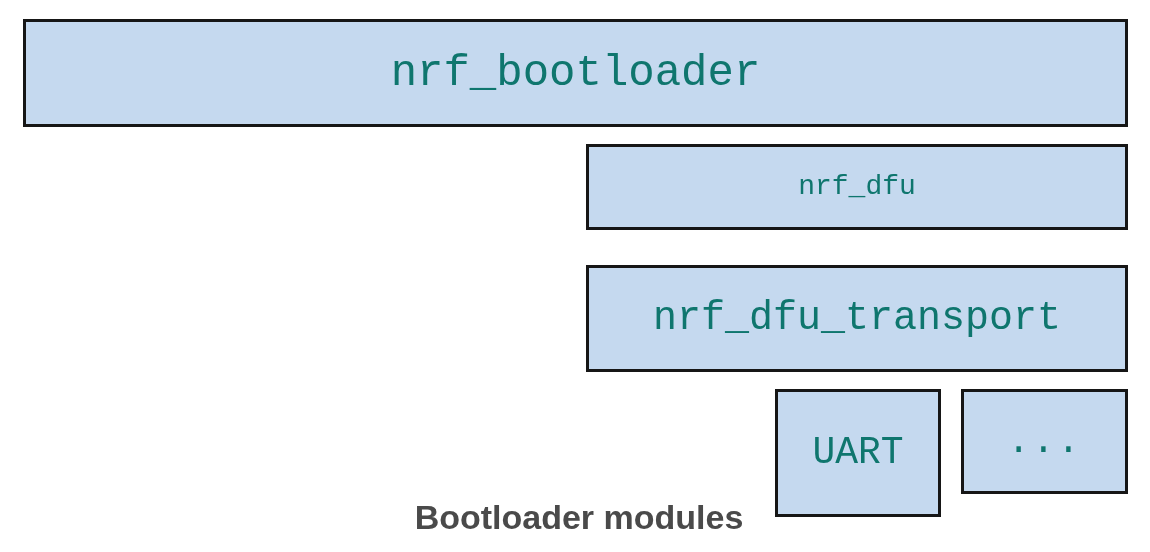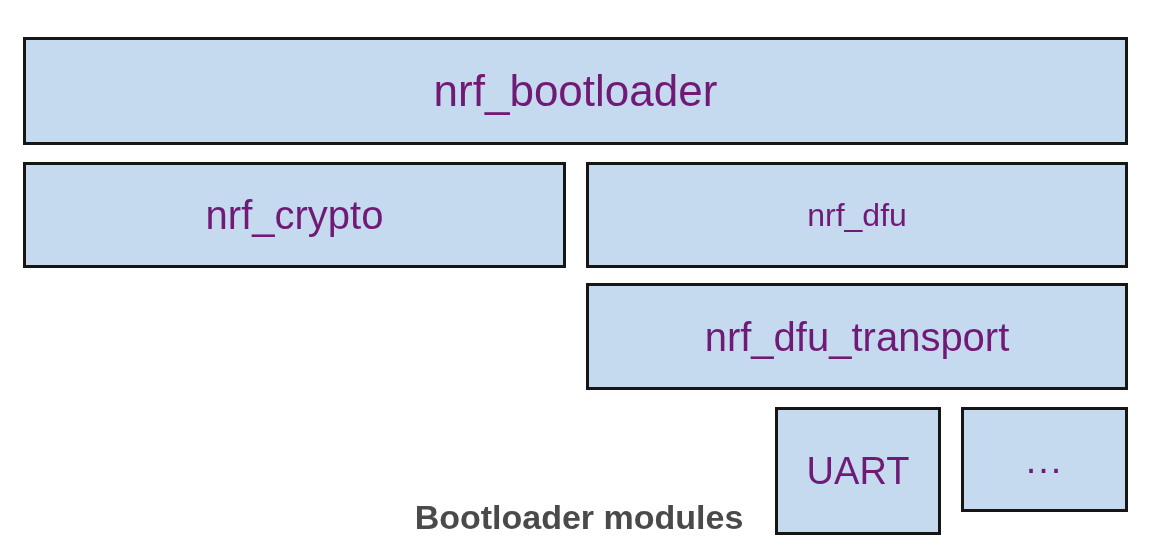--- a/index.html
+++ b/index.html
@@ -18,26 +18,25 @@
     overflow: hidden;
   }
   .module-box {
     position: absolute;
     box-sizing: border-box;
     background: #c5d9ef;
     border: 3px solid #161616;
     display: flex;
     align-items: center;
     justify-content: center;
-    color: #701a75;
-    font-family: Liberation Sans, sans-serif;
+    color: #0f766e;
+    font-family: Liberation Mono, monospace;
     font-weight: 400;
     line-height: 1;
     white-space: nowrap;
-    margin-top: 18px;
   }
   
   #box-nrf-bootloader {
     left: 23px;
     top: 19px;
     width: 1105px;
     height: 108px;
     font-size: 44px;
   }
   
@@ -45,22 +44,22 @@
     left: 23px;
     top: 144px;
     width: 543px;
     height: 106px;
     font-size: 40px;
   }
   #box-nrf-dfu {
     left: 586px;
     top: 144px;
     width: 542px;
-    height: 106px;
-    font-size: 32px;
+    height: 86px;
+    font-size: 28px;
   }
   
   #box-nrf-dfu-transport {
     left: 586px;
     top: 265px;
     width: 542px;
     height: 107px;
     font-size: 40px;
     text-align: right;
   }
@@ -104,23 +103,20 @@
 </style>
 </head>
 <body>
 
 <div id="canvas">
 
   <div class="module-box" id="box-nrf-bootloader">
     <span>nrf_bootloader</span>
   </div>
 
-  <div class="module-box" id="box-nrf-crypto">
-    <span>nrf_crypto</span>
-  </div>
 
   <div class="module-box" id="box-nrf-dfu">
     <span>nrf_dfu</span>
   </div>
 
   <div class="module-box" id="box-nrf-dfu-transport">
     <span>nrf_dfu_transport</span>
   </div>
 
 

